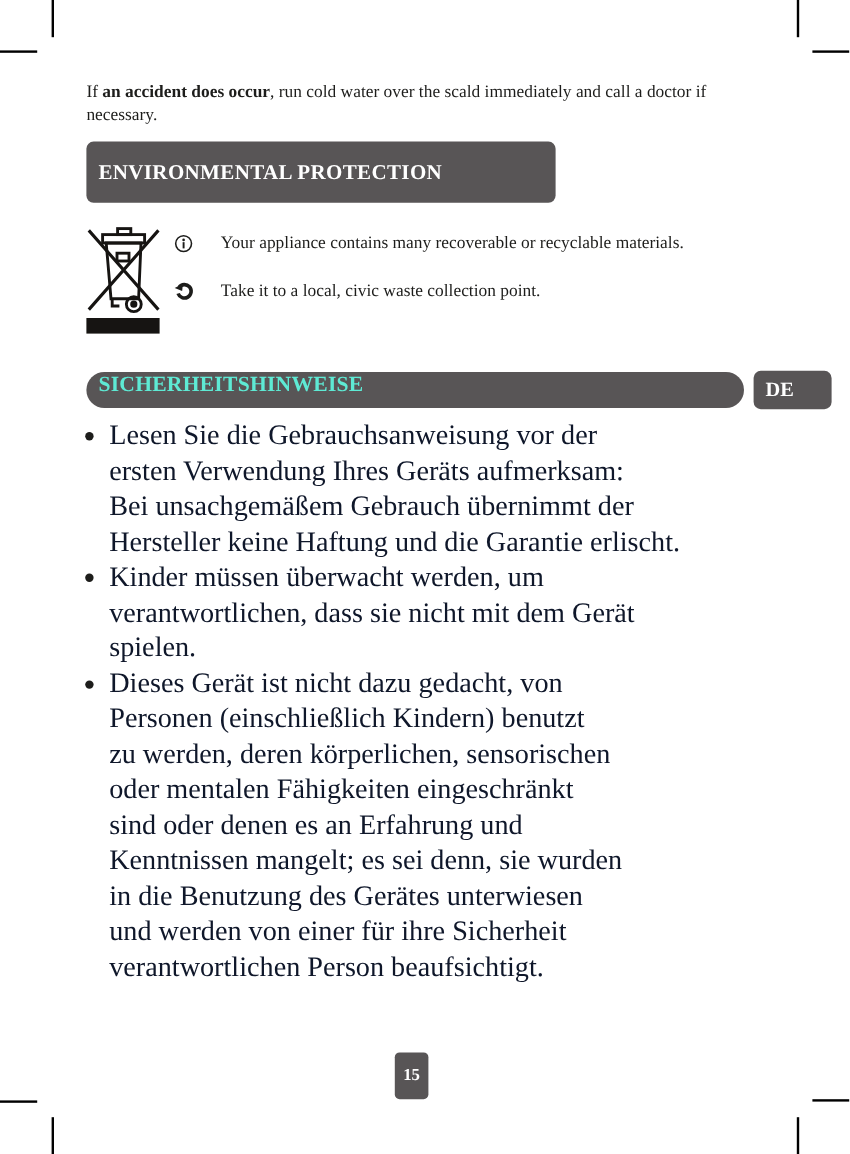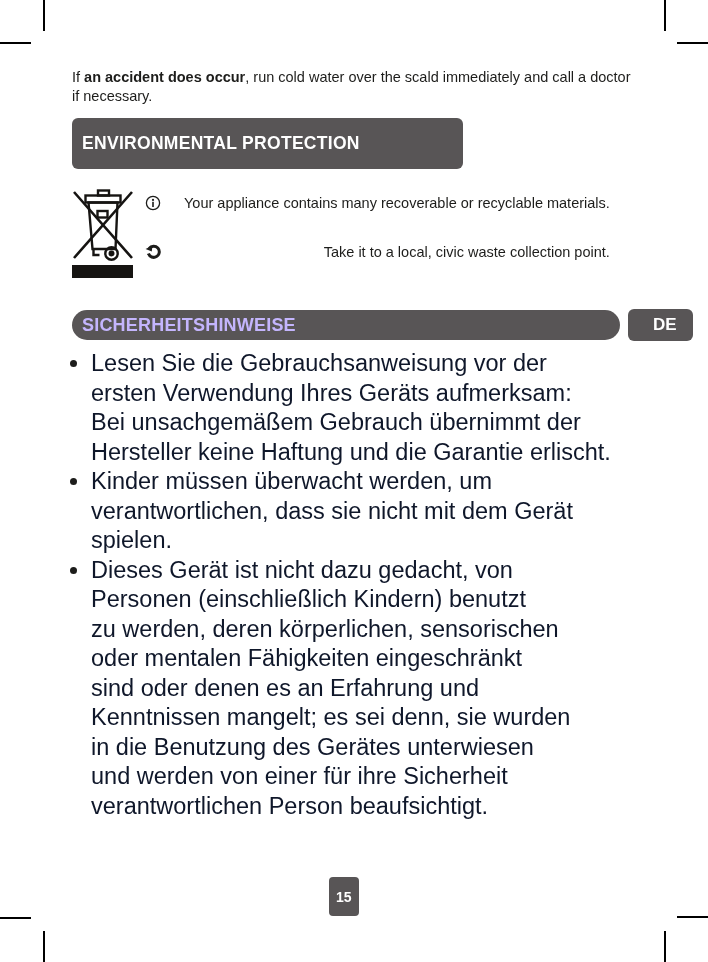--- a/index.html
+++ b/index.html
@@ -1,21 +1,21 @@
 <!DOCTYPE html>
 <html><head>
 <meta charset="utf-8">
 <style>
   html, body { margin: 0; padding: 0; background: #ffffff; }
   .sheet {
     position: relative;
     width: 708px;
     height: 962px;
     background: #ffffff;
-    font-family: Liberation Sans, sans-serif;
+    font-family: Liberation Serif, serif;
     color: #1d1d1b;
     overflow: hidden;
   }
   
   .crop { position: absolute; background: #000; }
   .crop.v { width: 1.5px; height: 31px; }
   .crop.h { width: 31px; height: 1.5px; }
 
   .content { position: absolute; left: 72px; top: 68px; width: 566px; }
 
@@ -35,43 +35,43 @@
     color: #fff; font-weight: bold; font-size: 17.5px; letter-spacing: 0.3px;
   }
 
   .env-body { margin-top: 18px; display: flex; }
   .weee { width: 62px; flex: none; }
   .weee svg { display: block; }
   .black-bar { width: 61px; height: 13px; background: #161412; margin-top: 2px; }
 
   .env-items { margin-left: 11px; padding-top: 7px; font-size: 14.5px; line-height: 18px; }
   .env-item { display: flex; align-items: flex-start; gap: 23px; }
-  .env-item + .env-item { margin-top: 28px; justify-content: space-between; }
+  .env-item + .env-item { margin-top: 18px; }
   .env-icon { flex: none; margin-top: 1px; }
 
   .safety-row { margin-top: 31px; display: flex; align-items: center; }
   .safety-header {
     flex: none;
     width: 548px; height: 30px;
     box-sizing: border-box;
     background: #585556;
     border-radius: 15px;
-    display: flex; align-items: center;
+    display: flex; align-items: flex-start;
     padding-left: 10px;
-    color: #c4b5fd; font-weight: bold; font-size: 18px; letter-spacing: 0.2px;
+    color: #5eead4; font-weight: bold; font-size: 18px; letter-spacing: 0.2px;
   }
   .lang-tab {
     flex: none;
     margin-left: 8px;
     width: 65px; height: 32px;
     box-sizing: border-box;
     background: #585556;
     border-radius: 6px;
     display: flex; align-items: center;
-    padding-left: 25px;
+    padding-left: 10px;
     color: #fff; font-weight: bold; font-size: 17px;
   }
 
   .german-list { margin: 8px 0 0; padding-left: 19px; list-style: disc; }
   .german-list li {
     font-size: 23.5px;
     line-height: 29.5px;
     white-space: pre;
     color: #0f172a;
   }

